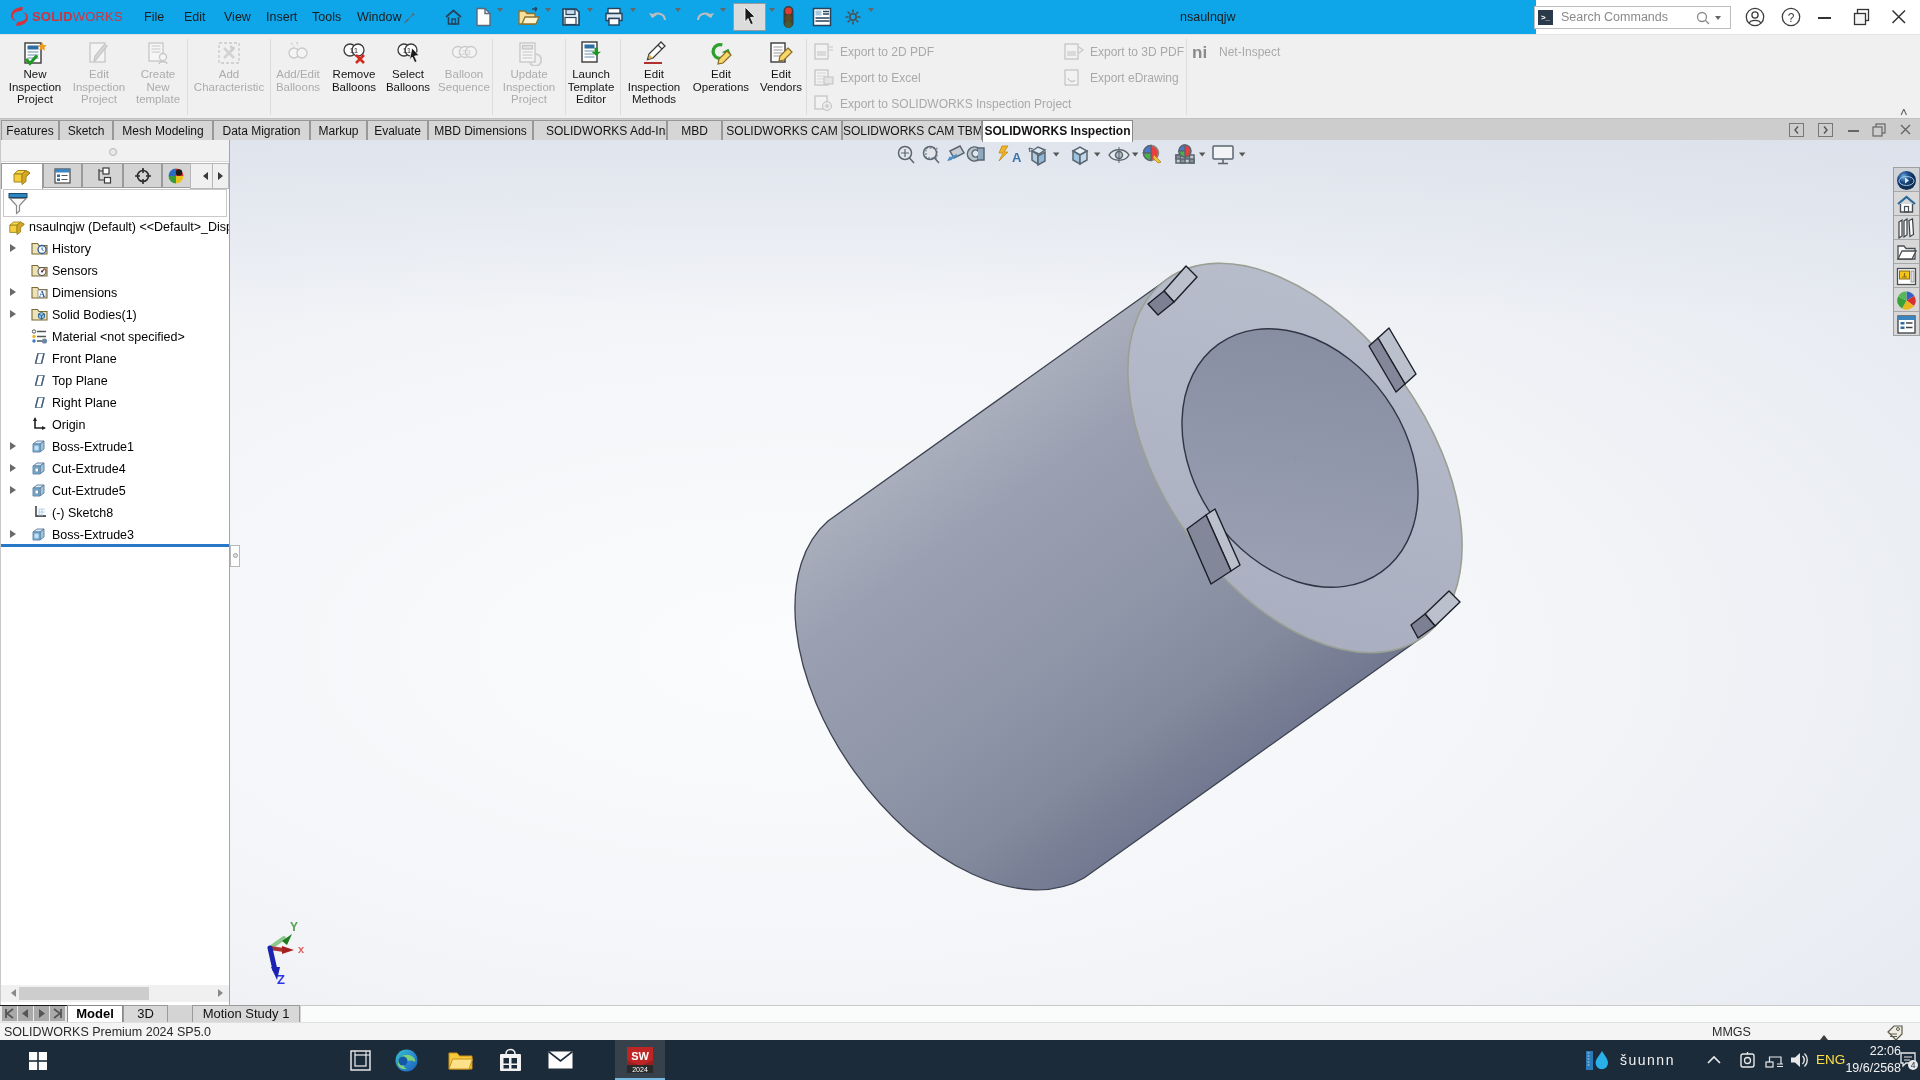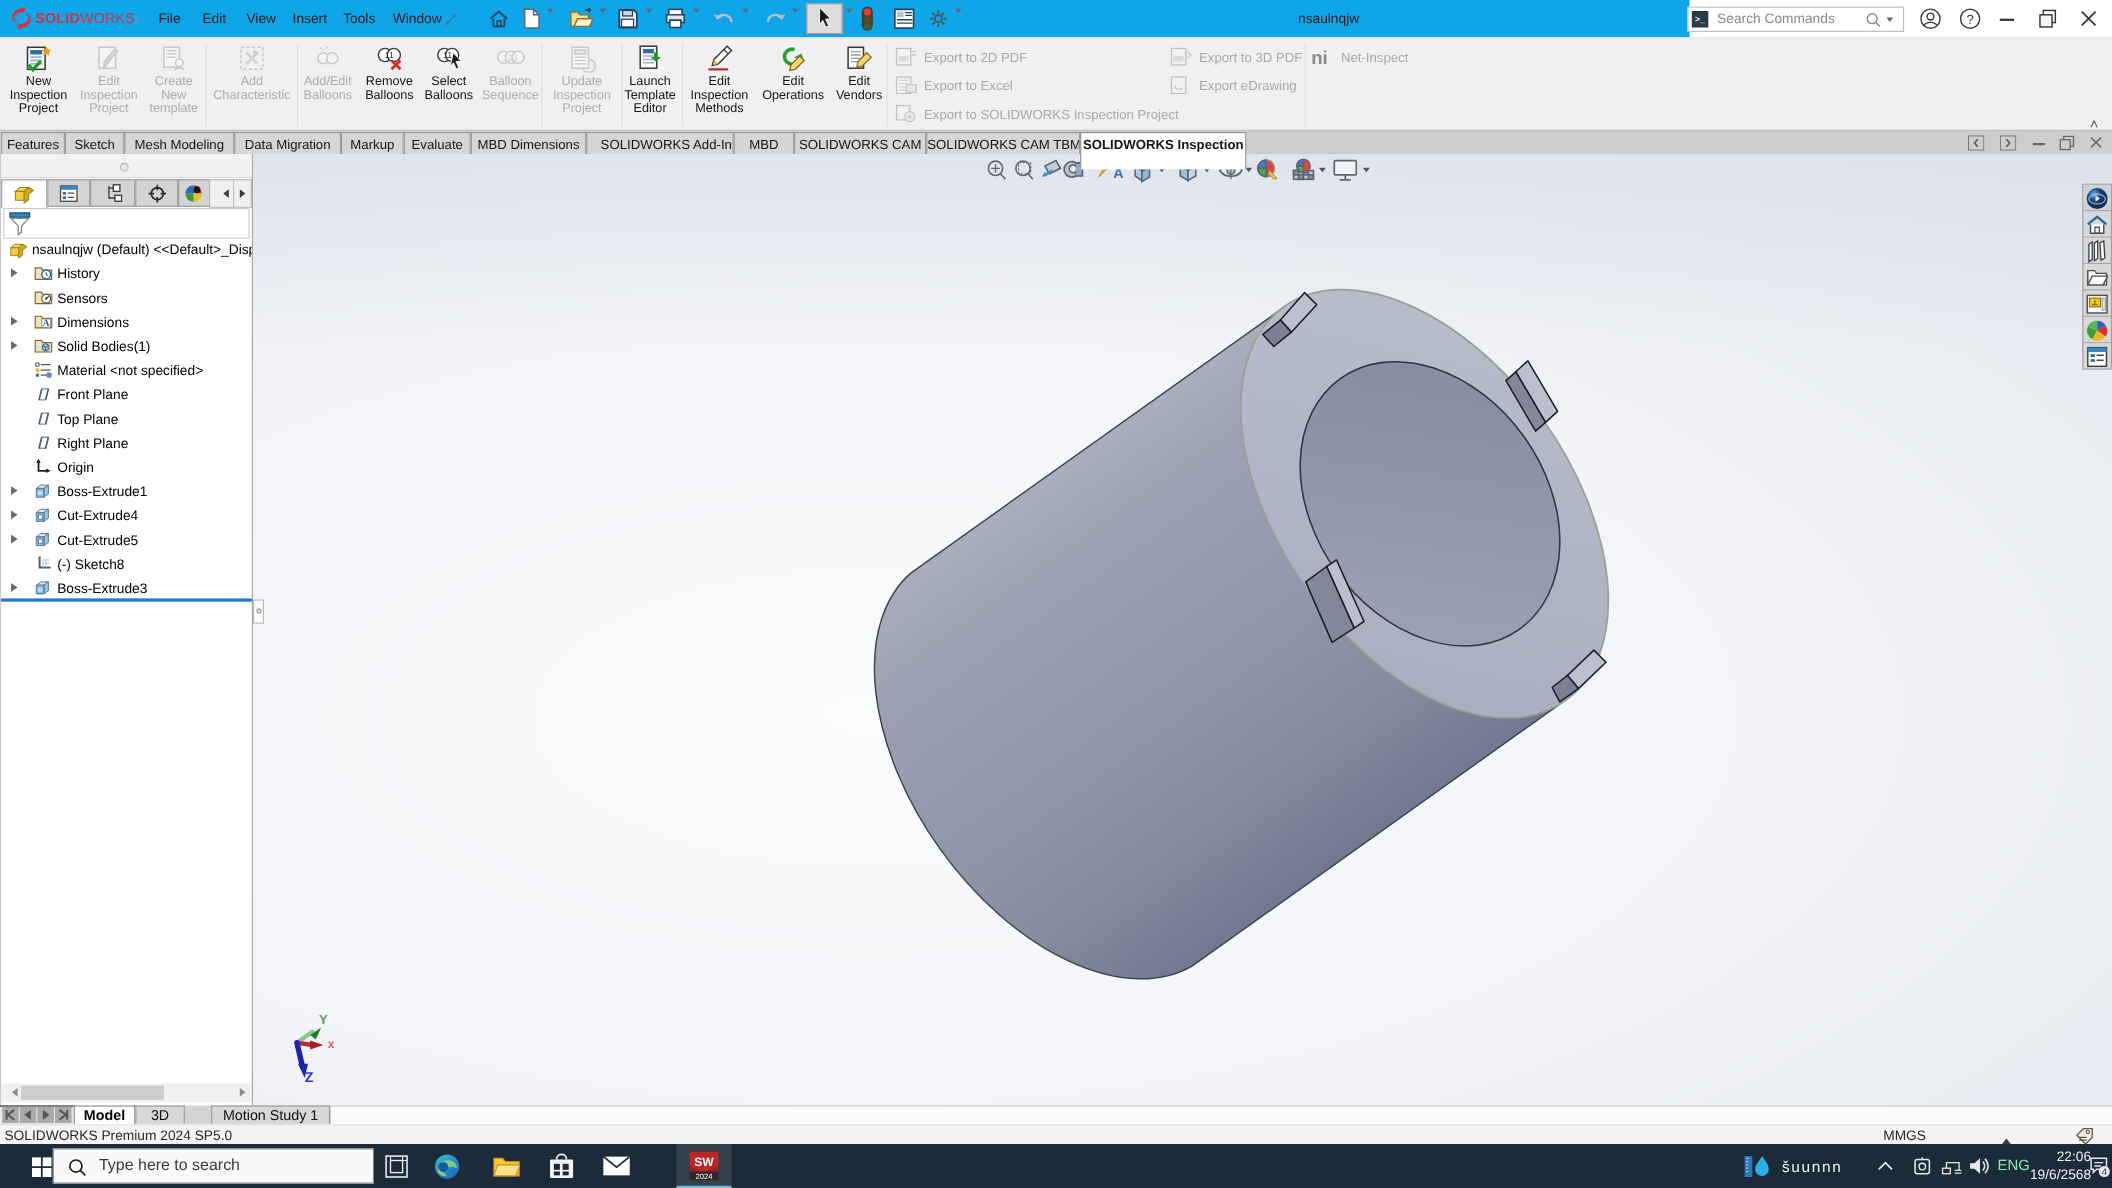--- a/index.html
+++ b/index.html
@@ -8,21 +8,21 @@
 #titlebar{position:absolute;left:0;top:0;width:1536px;height:34px;background:#0ea5e9;}
 .menu{position:absolute;top:0;height:34px;line-height:34px;font-size:12.5px;color:#1c1c1c;}
 #ribbon{position:absolute;left:0;top:34px;width:1920px;height:84px;background:#f0f0f1;border-top:1px solid #e2e2e2;}
 .rsep{position:absolute;top:4px;width:1px;height:76px;background:#dddddd;}
 .rbtn{position:absolute;top:5px;width:84px;text-align:center;font-size:11.5px;line-height:12.5px;color:#141414;}
 .rbtn>svg{display:block;margin:0 auto 2px auto;}
 .rbtn.dis{color:#acacac;}
 .exrow{position:absolute;font-size:12px;color:#a9a9a9;}
 #tabstrip{position:absolute;left:0;top:118px;width:1920px;height:22px;background:#cdcdcd;border-top:1px solid #c2c2c2;}
 .tab{position:absolute;top:1px;height:20px;line-height:20px;background:#d6d6d6;border:1px solid #989898;border-bottom:none;font-size:12px;color:#141414;text-align:center;white-space:nowrap;overflow:hidden;}
-.tab.active{background:#ffffff;font-weight:bold;height:34px;z-index:3;border-color:#8a8a8a;}
+.tab.active{background:#ffffff;font-weight:bold;height:22px;z-index:3;border-color:#8a8a8a;}
 #leftpanel{position:absolute;left:0;top:140px;width:230px;height:865px;background:#ffffff;border-right:1px solid #a5a5a5;border-left:1px solid #c9c9c9;}
 #viewport{position:absolute;left:230px;top:140px;width:1690px;height:882px;
  background:linear-gradient(180deg, rgba(213,219,231,0.5) 0%, rgba(213,219,231,0) 20%),radial-gradient(115% 98% at 33% 58%, #fbfcfd 0%, #f4f5f8 38%, #e9ecf2 66%, #dee2ec 100%);}
 #rightstrip{position:absolute;left:1893px;top:167px;width:27px;height:169px;background:#d8d8d8;border:1px solid #9f9f9f;}
 #modeltabs{position:absolute;left:0;top:1005px;width:1920px;height:17px;background:#d4d4d4;}
 .mtab{position:absolute;top:0;height:17px;line-height:16px;font-size:13px;text-align:center;background:#d8d8d8;border:1px solid #9a9a9a;border-bottom:none;color:#111;}
 #statusbar{position:absolute;left:0;top:1022px;width:1920px;height:18px;background:#f4f4f5;font-size:12.5px;color:#2a2a2a;border-top:1px solid #e0e0e0;}
 #taskbar{position:absolute;left:0;top:1040px;width:1920px;height:40px;background:#1c2b3a;}
 .trow{position:absolute;left:0;width:228px;height:22px;font-size:12.5px;color:#000;white-space:nowrap;overflow:hidden;}
 .trow .tx{position:absolute;left:51px;top:4px;}
@@ -734,27 +734,20 @@
 
 <div id="taskbar">
  <svg class="abs" style="left:29px;top:12px" width="18" height="18" viewBox="0 0 18 18">
       <g fill="#fdfdfd">
         <rect x="0" y="0" width="8.2" height="8.2"></rect>
         <rect x="9.8" y="0" width="8.2" height="8.2"></rect>
         <rect x="0" y="9.8" width="8.2" height="8.2"></rect>
         <rect x="9.8" y="9.8" width="8.2" height="8.2"></rect>
       </g>
     </svg>
- <div class="abs" style="left:48px;top:4px;width:292px;height:32px;background:#f9f9f9;border:1px solid #8a8a8a;">
-  <svg class="abs" style="left:12px;top:7px" width="18" height="18">
-        <circle cx="8" cy="8" r="5.5" fill="none" stroke="#1a1a1a" stroke-width="1.5"></circle>
-        <line x1="12" y1="12" x2="16.5" y2="16.5" stroke="#1a1a1a" stroke-width="1.5"></line>
-      </svg>
-  <div class="abs" style="left:41px;top:7px;font-size:14.5px;color:#3a3a3a;">Type here to search</div>
- </div>
  <svg class="abs" style="left:350px;top:10px" width="21" height="21" viewBox="0 0 21 21">
       <rect x="1" y="1" width="19" height="19" fill="none" stroke="#f2f2f2" stroke-width="1.4"></rect>
       <rect x="5" y="5" width="11" height="11" fill="none" stroke="#f2f2f2" stroke-width="1.2"></rect>
       <path d="M5 1 v4 M16 1 v4 M20 5 h-4" stroke="#f2f2f2" stroke-width="1"></path>
     </svg>
  <svg class="abs" style="left:394px;top:8px" width="25" height="25" viewBox="0 0 25 25">
       <defs>
         <linearGradient id="edge1" x1="0" y1="0" x2="1" y2="1">
           <stop offset="0" stop-color="#35c2c5"></stop>
           <stop offset="0.5" stop-color="#2a8dd4"></stop>
@@ -808,21 +801,21 @@
     </svg>
  <svg class="abs" style="left:1765px;top:12px" width="20" height="17" viewBox="0 0 20 17">
       <rect x="1" y="10" width="7" height="5" fill="none" stroke="#e8e8e8" stroke-width="1.2"></rect>
       <path d="M4.5 10 V5 H16 v7" fill="none" stroke="#e8e8e8" stroke-width="1.2"></path>
       <path d="M12 12 h6 m-6 2.5 h6" stroke="#e8e8e8" stroke-width="1.2"></path>
     </svg>
  <svg class="abs" style="left:1789px;top:11px" width="20" height="18" viewBox="0 0 20 18">
       <path d="M2 6.5 h4 l5-4.5 v14 l-5-4.5 h-4 z" fill="#e8e8e8"></path>
       <path d="M13.5 5 a5.5 5.5 0 0 1 0 8 M15.5 2.5 a9 9 0 0 1 0 13" fill="none" stroke="#e8e8e8" stroke-width="1.4"></path>
     </svg>
- <div class="abs" style="left:1816px;top:12px;font-size:13.5px;color:#86efac;">ENG</div>
+ <div class="abs" style="left:1816px;top:12px;font-size:13.5px;color:#fde047;">ENG</div>
  <div class="abs" style="left:1841px;top:3px;width:60px;height:34px;text-align:right;color:#f2f2f2;font-size:12.5px;line-height:17px;">22:06<br>19/6/2568</div>
  <svg class="abs" style="left:1899px;top:11px" width="20" height="20" viewBox="0 0 20 20">
       <path d="M2 2 h14 v10 h-9 l-3 3 v-3 h-2 z" fill="none" stroke="#e8e8e8" stroke-width="1.3"></path>
       <path d="M5 6 h8 M5 9 h6" stroke="#e8e8e8" stroke-width="1.2"></path>
       <circle cx="14" cy="14" r="5" fill="#e8e8e8"></circle>
       <text x="14" y="17" text-anchor="middle" font-size="8.5" fill="#1c2b3a" font-family="Liberation Sans">4</text>
     </svg>
 </div>
 
 </body></html>

